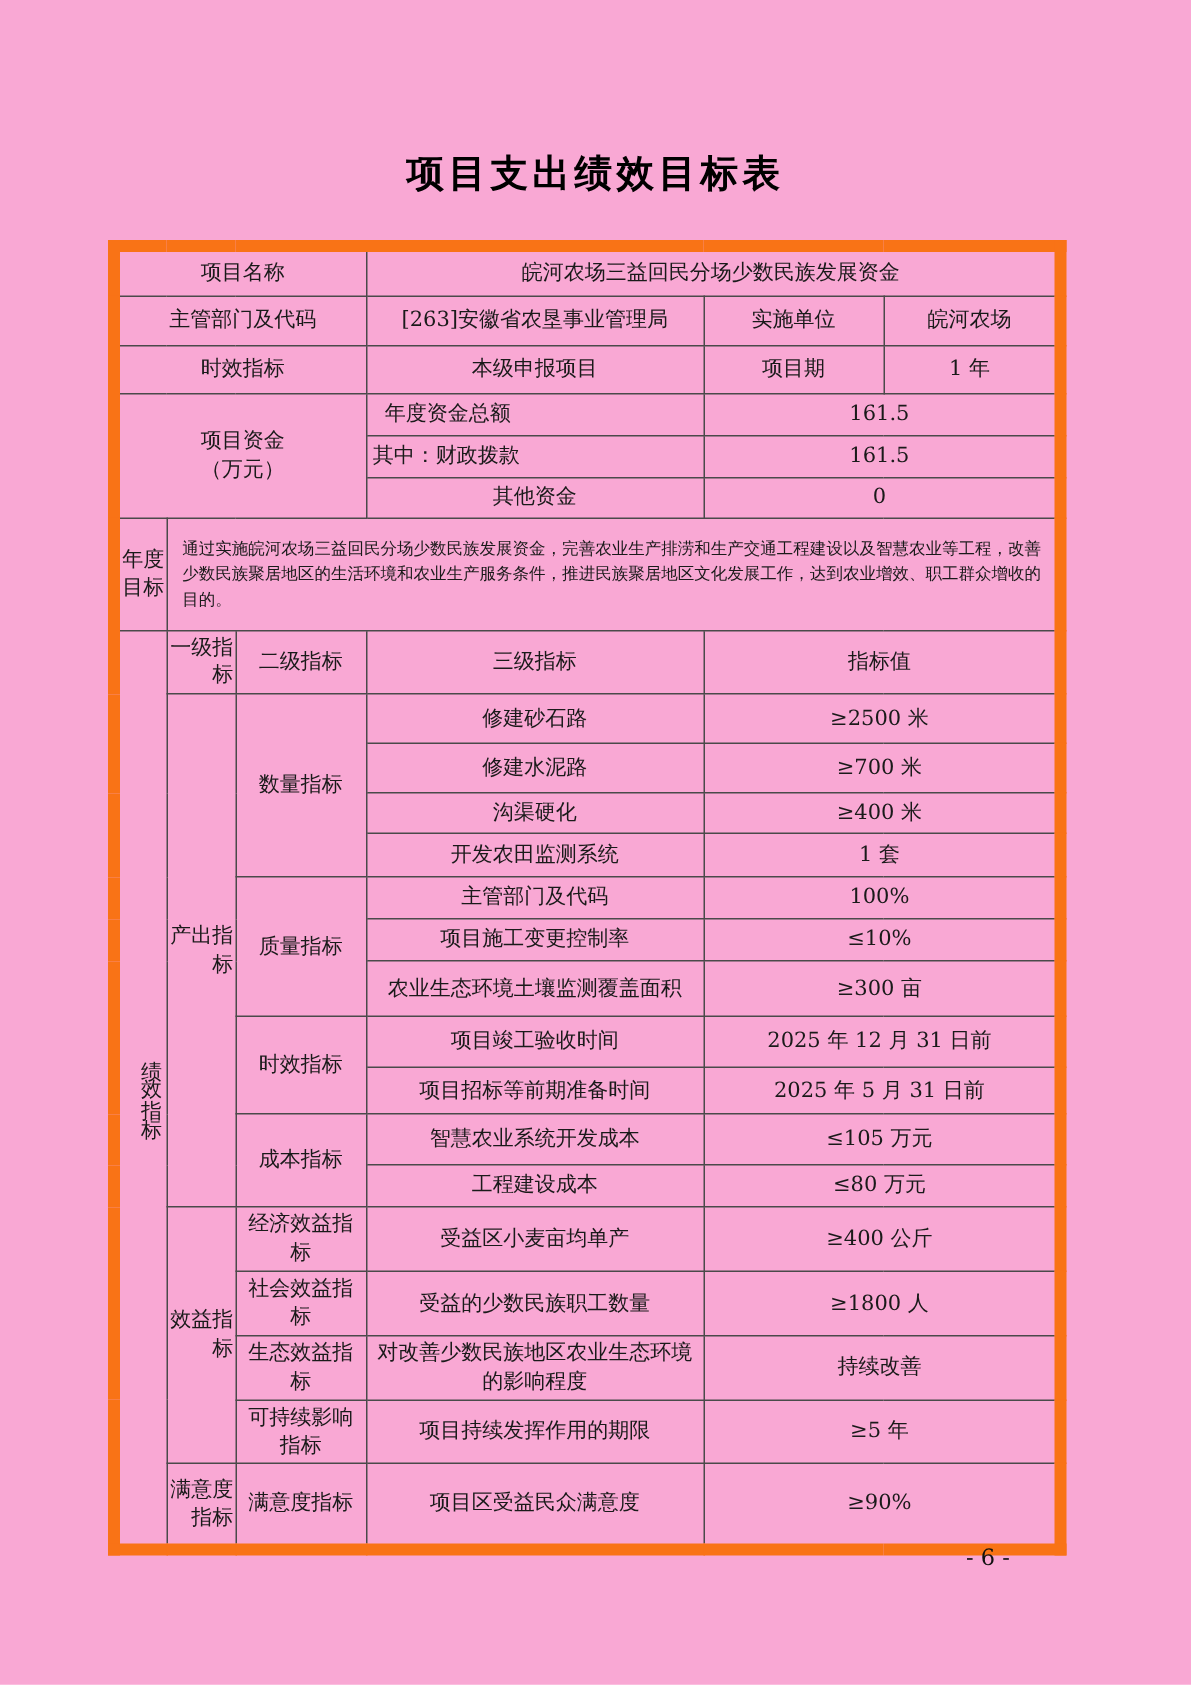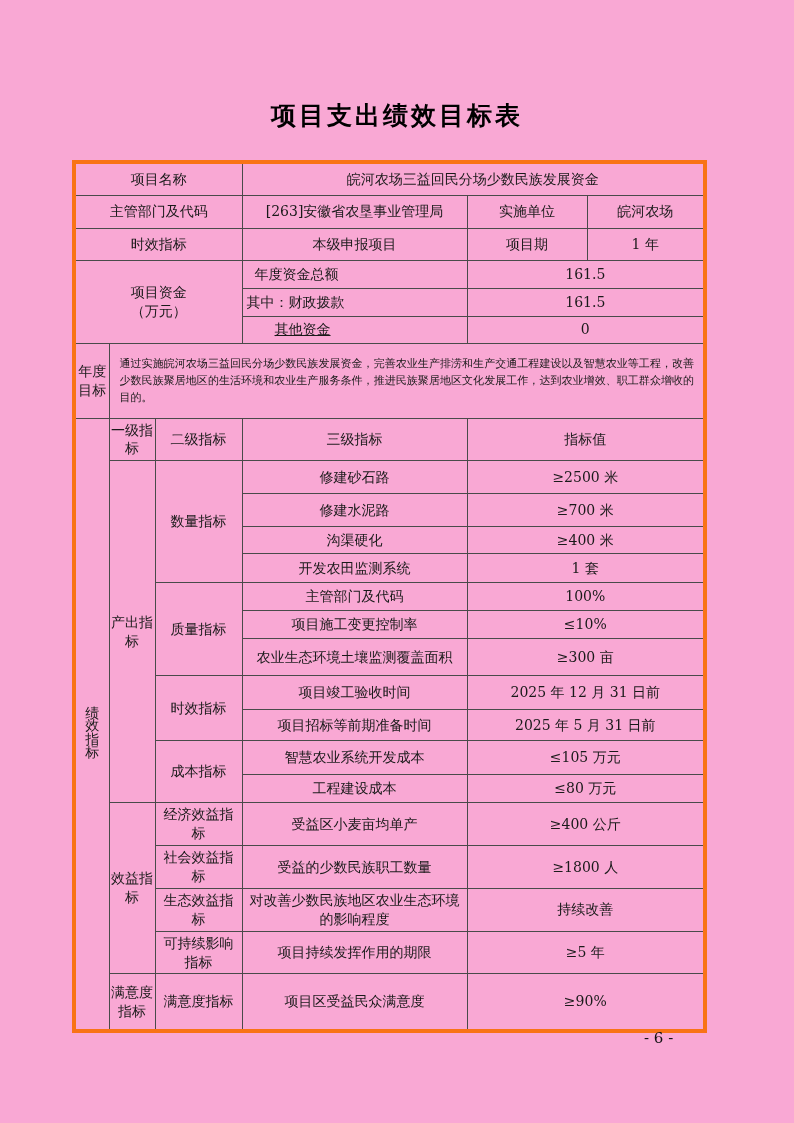--- a/index.html
+++ b/index.html
@@ -18,41 +18,41 @@
     font-size:25px; font-weight:bold; letter-spacing:3px;
   }
   .subtitle {
     position:absolute; top:139px; left:0; width:100%;
     text-align:center; font-size:14.5px; white-space:pre; color:#222;
   }
 
   table.main {
     position:absolute; left:72px; top:160px; width:631px;
     border-collapse:collapse; table-layout:fixed;
-    border:4px solid #f97316;
+    border:8px solid #f97316;
   }
   td {
     border:1px solid #4a4a4a;
     text-align:center; vertical-align:middle;
     font-size:14px; line-height:1.35; padding:2px 4px;
     overflow:hidden; word-break:break-all;
   }
   td.left { text-align:left; }
   td.goal {
     text-align:justify; font-size:11px; line-height:1.55;
     padding:6px 9px 6px 10px;
   }
-  td.narrow { padding:2px 1px; }
+  td.narrow { padding:2px 1px;text-align:right; }
   .vert {
     writing-mode:vertical-rl; text-orientation:upright;
     letter-spacing:13px; display:inline-block;
   }
   td.f0 { padding-left:12px; }
   td.f1 { }
-  td.f2 { padding-left:32px;text-decoration:underline; }
+  td.f2 { padding-left:84px; }
 
   .footer {
     position:absolute; top:1029px; left:644px;
     font-size:15px; white-space:pre; color:#111;
   }
 </style>
 </head>
 <body>
 
 <div class="page">

